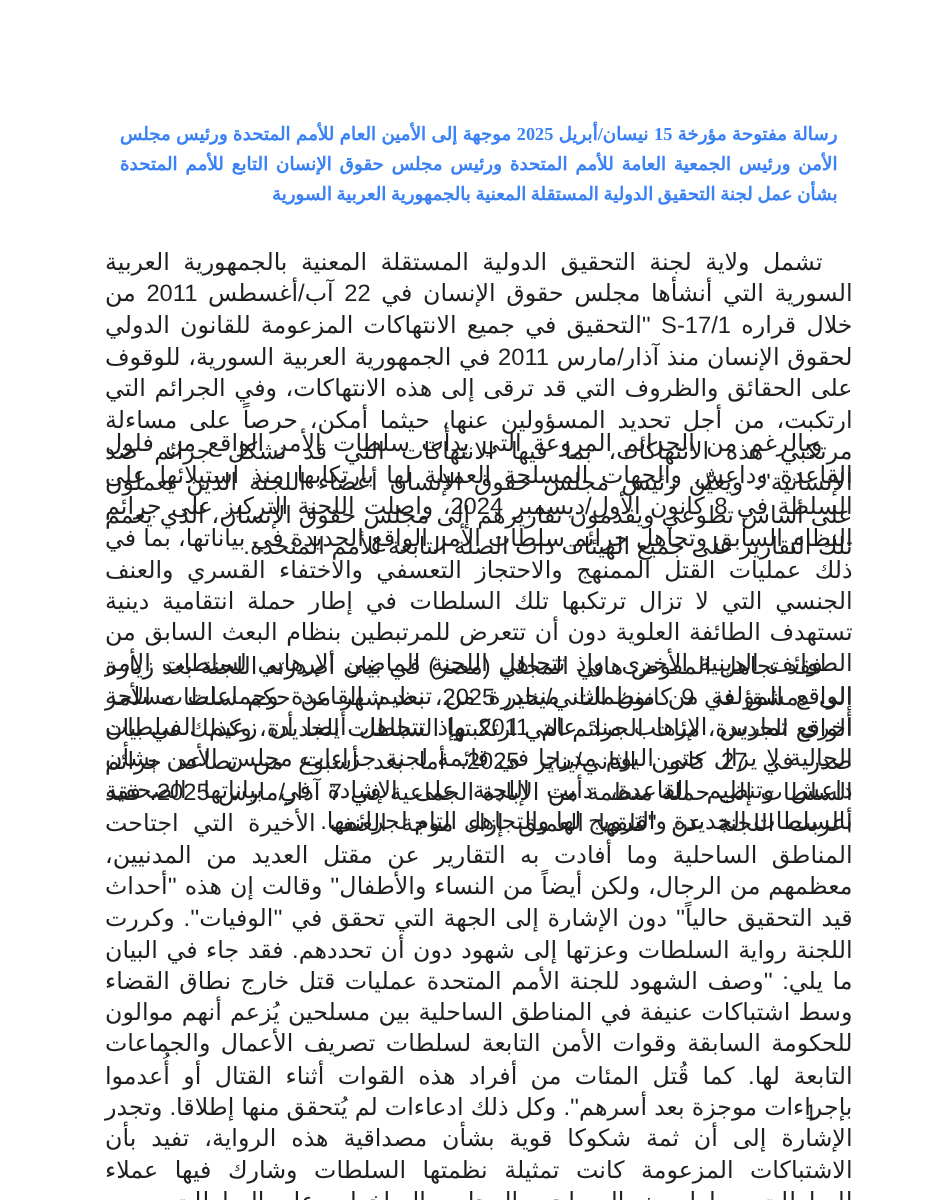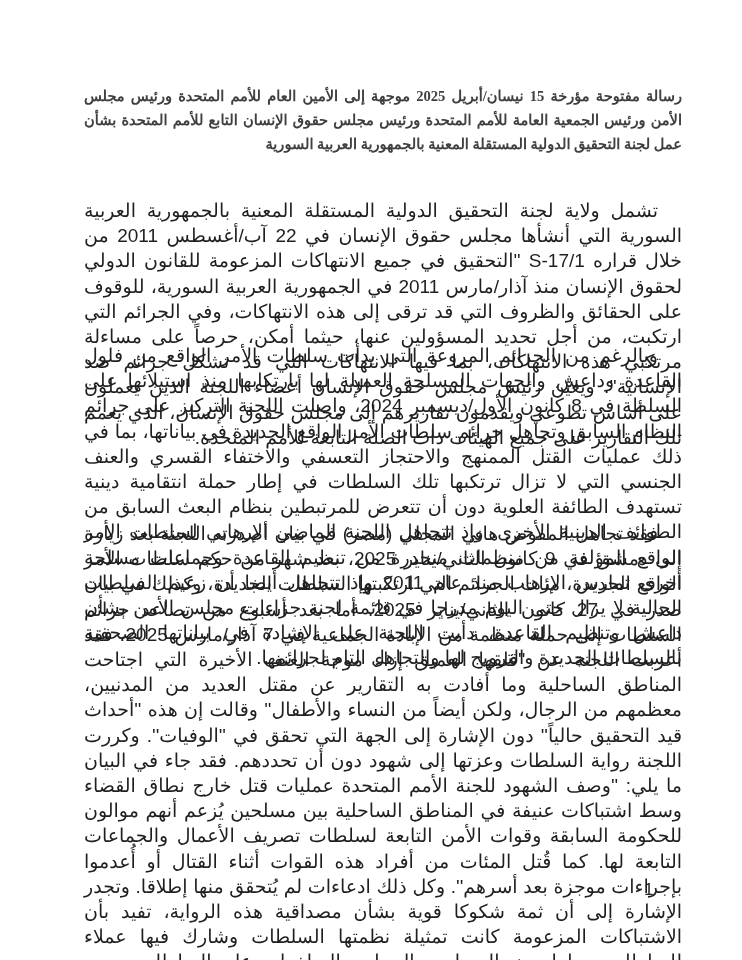--- a/index.html
+++ b/index.html
@@ -27,22 +27,22 @@
       left: 84px;
       right: 60px;
       top: 84px;
       direction: rtl;
       text-align: justify;
       text-align-last: right;
       font-family: "Liberation Serif", "DejaVu Serif", serif;
       font-weight: bold;
       font-size: 14.6px;
       line-height: 24px;
-      color: #404040;
-      margin: 0;
+      color: #3b82f6;
+      margin: 12px;
     }
     .body-text {
       position: absolute;
       left: 84px;
       right: 60px;
       direction: rtl;
       text-align: justify;
       text-align-last: right;
       font-family: Liberation Sans, sans-serif;
       font-size: 19px;

